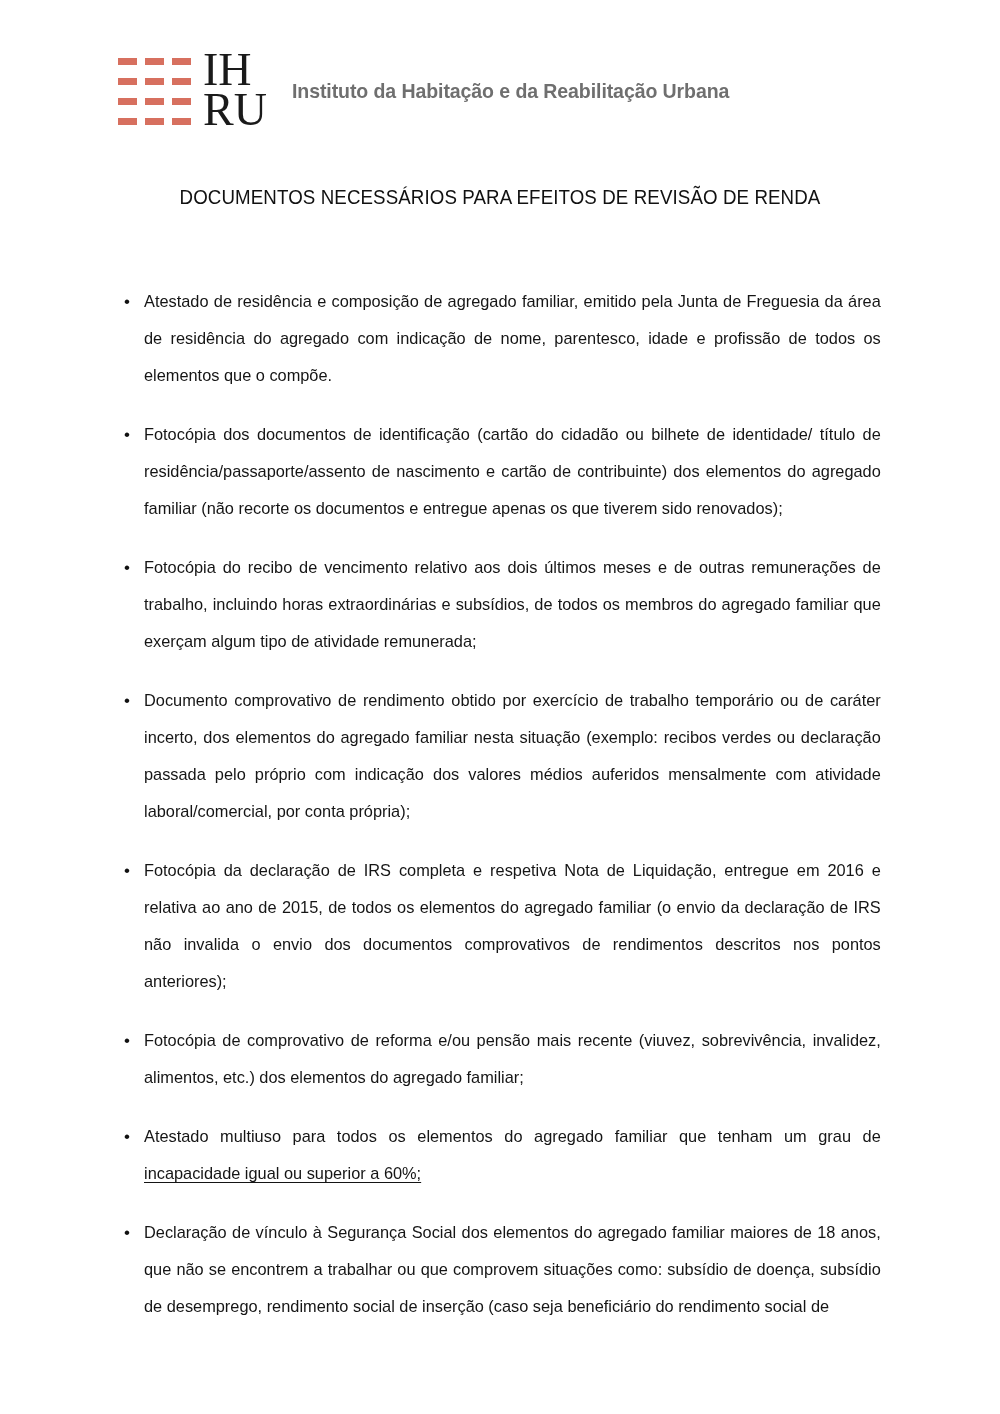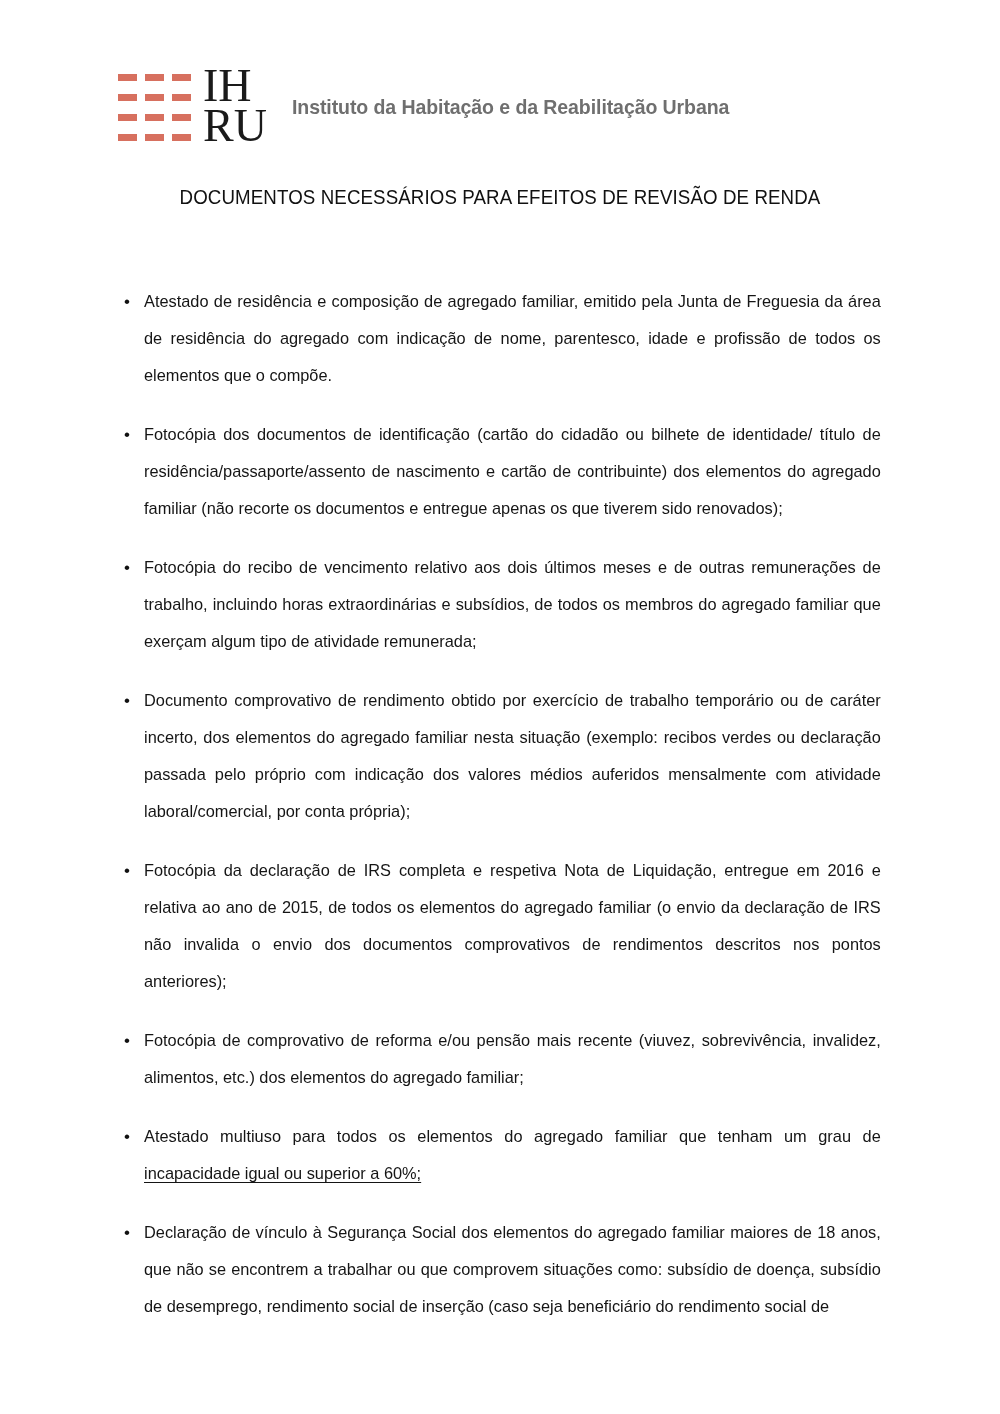--- a/index.html
+++ b/index.html
@@ -17,21 +17,21 @@
     overflow: hidden;
     font-family: "Liberation Sans", sans-serif;
     color: #151515;
     box-sizing: border-box;
   }
 
   
   .header {
     position: absolute;
     left: 118px;
-    top: 64px;
+    top: 48px;
     display: flex;
     align-items: center;
     height: 86px;
   }
 
   .logo-mark {
     display: flex;
     align-items: center;
     height: 86px;
   }

